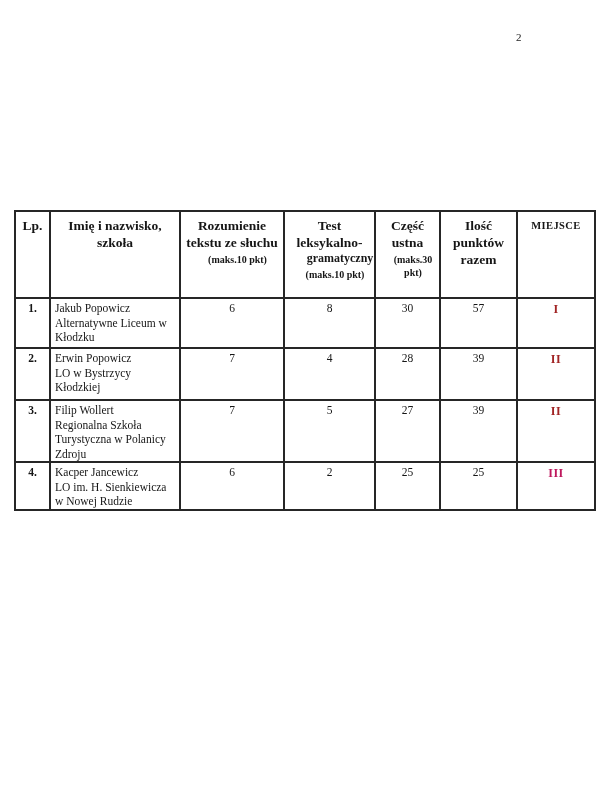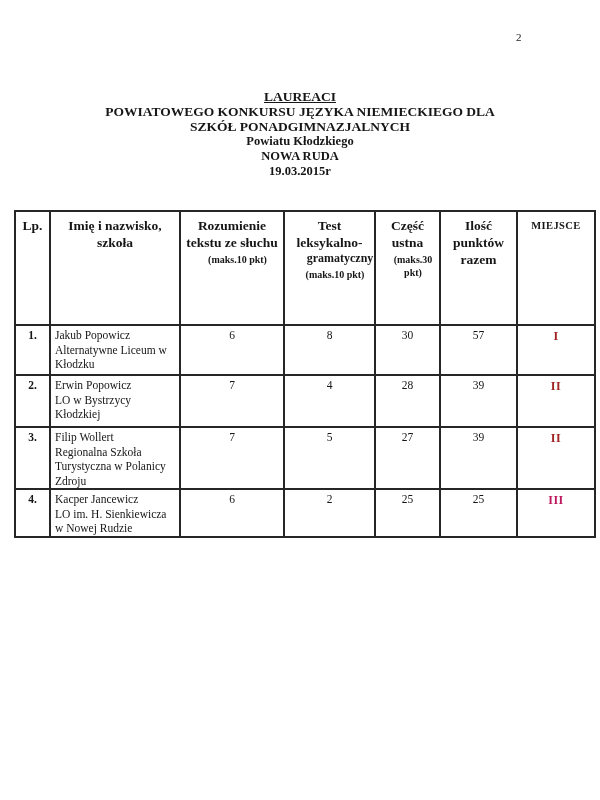--- a/index.html
+++ b/index.html
@@ -45,21 +45,21 @@
     border-collapse: collapse;
     table-layout: fixed;
     width: 580px;
   }
   th, td {
     border: 2px solid #262626;
     vertical-align: top;
     padding: 0;
     overflow: hidden;
   }
-  thead tr { height: 114px; margin-left: 40px; }
+  thead tr { height: 87px; margin-left: 40px; }
   tr.row-1 { height: 50px; }
   tr.row-2 { height: 52px; }
   tr.row-3 { height: 58px; }
   tr.row-4 { height: 44px; }
 
   th { padding-top: 5px; font-weight: bold; text-align: center; }
   .h-label { font-size: 13.5px; font-weight: bold; line-height: 17px; }
   .h-sub   { font-size: 12px;   font-weight: bold; line-height: 15px; padding-left: 21px; }
   .h-note  { font-size: 10px;   font-weight: bold; line-height: 13px; margin-top: 2px; padding-left: 11px; }
   .h-small { font-size: 10.5px; letter-spacing: 0.4px; line-height: 13px; margin-top: 2px; }
@@ -70,28 +70,20 @@
   .c-num   { text-align: center; font-size: 11.5px; padding-top: 3px; }
   .c-place { text-align: center; font-size: 12px; font-weight: bold; padding-top: 3px; letter-spacing: 0.5px; }
 </style>
 </head>
 <body>
 
 <div class="page">
 
   <div class="page-number">2</div>
 
-  <div class="title-block">
-    <div class="t-big t-underline">LAUREACI</div>
-    <div class="t-big">POWIATOWEGO KONKURSU JĘZYKA NIEMIECKIEGO DLA</div>
-    <div class="t-big">SZKÓŁ PONADGIMNAZJALNYCH</div>
-    <div class="t-small">Powiatu Kłodzkiego</div>
-    <div class="t-small">NOWA RUDA</div>
-    <div class="t-small">19.03.2015r</div>
-  </div>
 
   <table class="results">
     <colgroup>
       <col style="width:35px">
       <col style="width:130px">
       <col style="width:104px">
       <col style="width:91px">
       <col style="width:65px">
       <col style="width:77px">
       <col style="width:78px">

